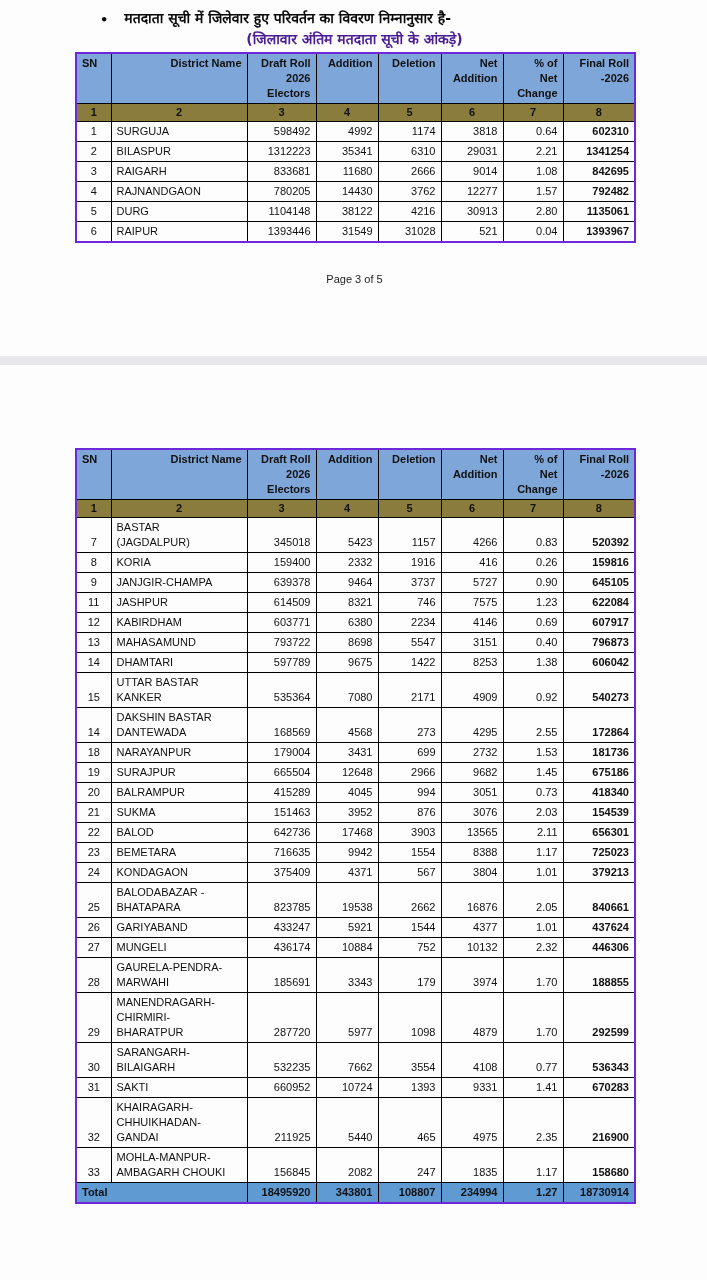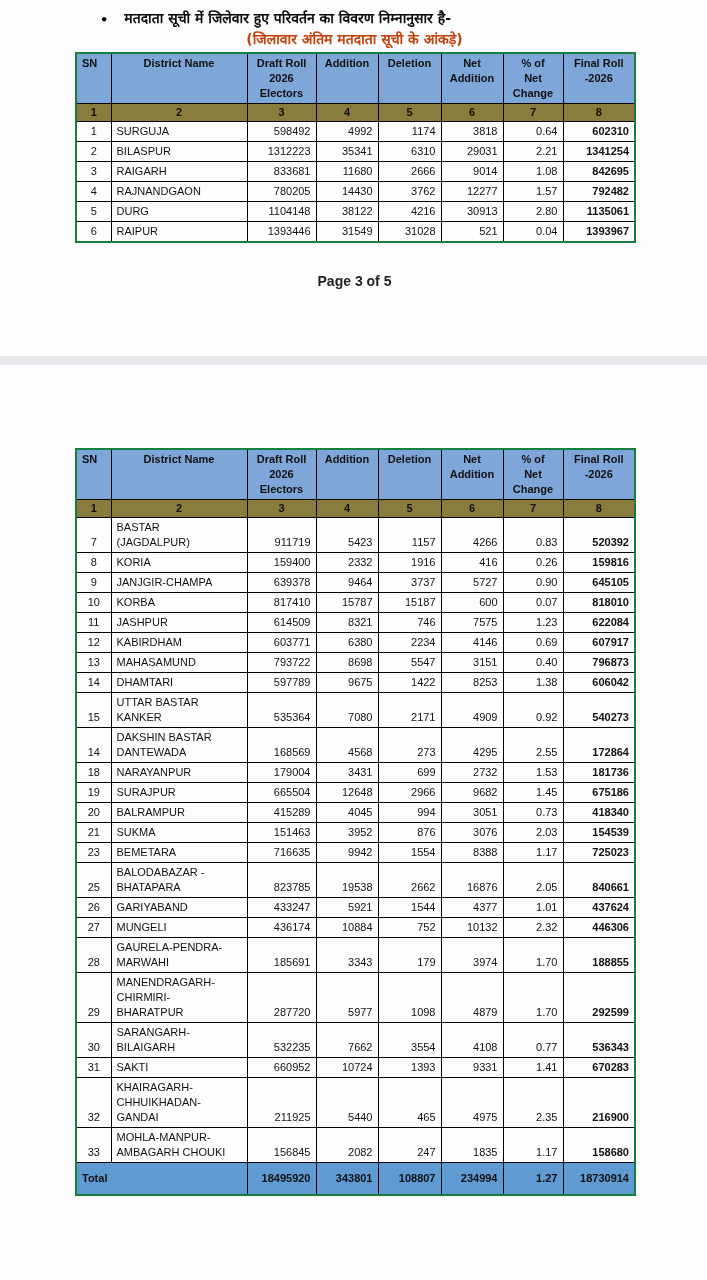--- a/index.html
+++ b/index.html
@@ -18,55 +18,55 @@
     display:flex; align-items:flex-start;
     margin:8px 0 0 100px;
     font-family:"DejaVu Sans", sans-serif;
     font-weight:bold; font-size:14px; line-height:1.5; color:#0a0a0a;
   }
   .bullet { font-size:13px; margin-right:16px; margin-top:2px; }
   .heading-sub {
     margin-left:75px; width:559px;
     text-align:center;
     font-family:"DejaVu Sans", sans-serif;
-    font-weight:bold; font-size:14px; line-height:1.4; color:#c2410c;
+    font-weight:bold; font-size:14px; line-height:1.4; color:#4c1d95;
   }
 
   table.data {
     border-collapse:collapse;
     margin-left:75px; margin-top:3px;
     table-layout:fixed; width:559px;
     font-size:11px; line-height:15px;
   }
   table.data, table.data td, table.data th { border:1px solid #000; }
-  table.data { border:2px solid #15803d; }
+  table.data { border:2px solid #6d28d9; }
   th, td { padding:2px 5px; overflow:hidden; }
 
   thead th {
     background:#7ea6d8;
-    text-align:center; vertical-align:top;
+    text-align:right; vertical-align:top;
     font-weight:bold; white-space:pre-line;
   }
   thead th.c-sn { text-align:left; }
   tr.colnum td {
     background:#8a7c3c;
     text-align:center; font-weight:bold; padding:1px 4px;
   }
   td.sn { text-align:center; vertical-align:bottom; }
   td.dist { text-align:left; vertical-align:bottom; white-space:pre-line; }
   td.num { text-align:right; vertical-align:bottom; }
   td.final { font-weight:bold; }
   tr.total-row td {
-    background:#5f9ad3; font-weight:bold; padding:8px 5px;
+    background:#5f9ad3; font-weight:bold; padding:2px 5px;
   }
   tr.total-row td.label { text-align:left; }
 
   .page-label {
     margin-top:30px; margin-left:75px; width:559px;
-    text-align:center; font-size:14px; font-weight:bold; color:#222;
+    text-align:center; font-size:11px; font-weight:normal; color:#222;
   }
 
   col.c1{width:35px} col.c2{width:136px} col.c3{width:69px} col.c4{width:62px}
   col.c5{width:63px} col.c6{width:62px} col.c7{width:60px} col.c8{width:72px}
 </style>
 </head>
 <body>
 
 <div class="page1">
 
@@ -229,21 +229,21 @@
         <td>7</td>
         <td>8</td>
       </tr>
     </thead>
     <tbody>
 
         <tr>
           <td class="sn">7</td>
           <td class="dist">BASTAR
 (JAGDALPUR)</td>
-          <td class="num">911719</td>
+          <td class="num">345018</td>
           <td class="num">5423</td>
           <td class="num">1157</td>
           <td class="num">4266</td>
           <td class="num">0.83</td>
           <td class="num final">520392</td>
         </tr>
 
         <tr>
           <td class="sn">8</td>
           <td class="dist">KORIA</td>
@@ -259,30 +259,20 @@
           <td class="sn">9</td>
           <td class="dist">JANJGIR-CHAMPA</td>
           <td class="num">639378</td>
           <td class="num">9464</td>
           <td class="num">3737</td>
           <td class="num">5727</td>
           <td class="num">0.90</td>
           <td class="num final">645105</td>
         </tr>
 
-        <tr>
-          <td class="sn">10</td>
-          <td class="dist">KORBA</td>
-          <td class="num">817410</td>
-          <td class="num">15787</td>
-          <td class="num">15187</td>
-          <td class="num">600</td>
-          <td class="num">0.07</td>
-          <td class="num final">818010</td>
-        </tr>
 
         <tr>
           <td class="sn">11</td>
           <td class="dist">JASHPUR</td>
           <td class="num">614509</td>
           <td class="num">8321</td>
           <td class="num">746</td>
           <td class="num">7575</td>
           <td class="num">1.23</td>
           <td class="num final">622084</td>
@@ -383,32 +373,52 @@
           <td class="sn">21</td>
           <td class="dist">SUKMA</td>
           <td class="num">151463</td>
           <td class="num">3952</td>
           <td class="num">876</td>
           <td class="num">3076</td>
           <td class="num">2.03</td>
           <td class="num final">154539</td>
         </tr>
 
+        <tr>
+          <td class="sn">22</td>
+          <td class="dist">BALOD</td>
+          <td class="num">642736</td>
+          <td class="num">17468</td>
+          <td class="num">3903</td>
+          <td class="num">13565</td>
+          <td class="num">2.11</td>
+          <td class="num final">656301</td>
+        </tr>
 
         <tr>
           <td class="sn">23</td>
           <td class="dist">BEMETARA</td>
           <td class="num">716635</td>
           <td class="num">9942</td>
           <td class="num">1554</td>
           <td class="num">8388</td>
           <td class="num">1.17</td>
           <td class="num final">725023</td>
         </tr>
 
+        <tr>
+          <td class="sn">24</td>
+          <td class="dist">KONDAGAON</td>
+          <td class="num">375409</td>
+          <td class="num">4371</td>
+          <td class="num">567</td>
+          <td class="num">3804</td>
+          <td class="num">1.01</td>
+          <td class="num final">379213</td>
+        </tr>
 
         <tr>
           <td class="sn">25</td>
           <td class="dist">BALODABAZAR -
 BHATAPARA</td>
           <td class="num">823785</td>
           <td class="num">19538</td>
           <td class="num">2662</td>
           <td class="num">16876</td>
           <td class="num">2.05</td>

